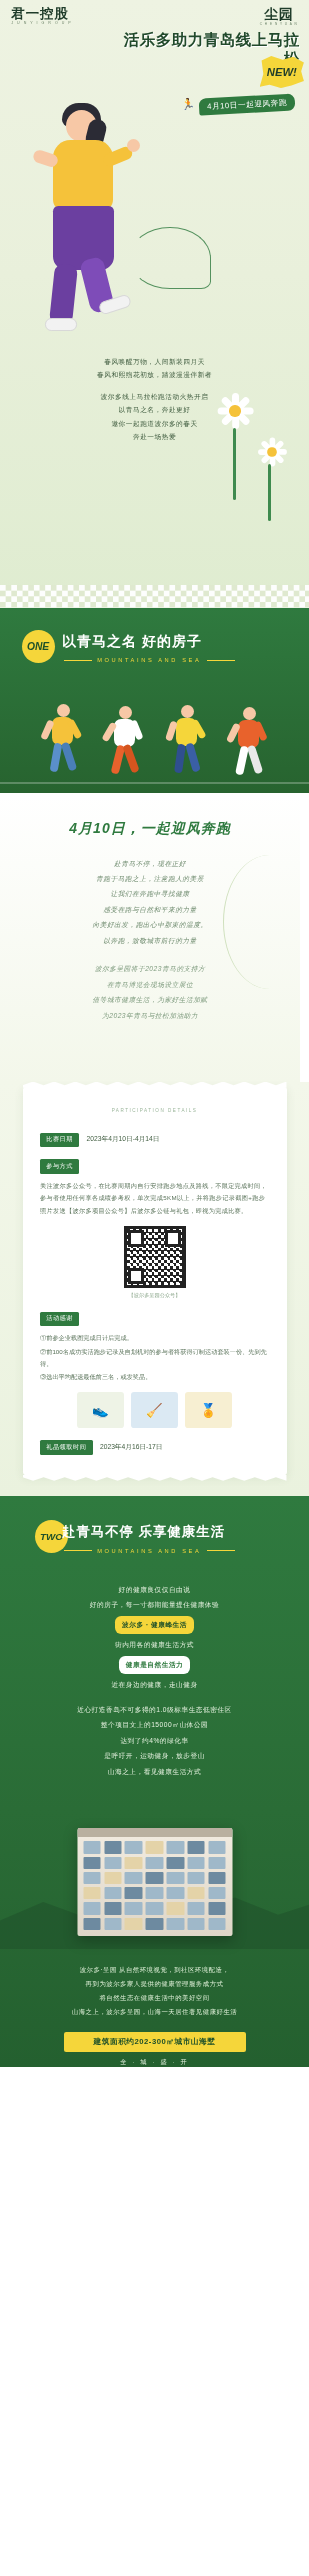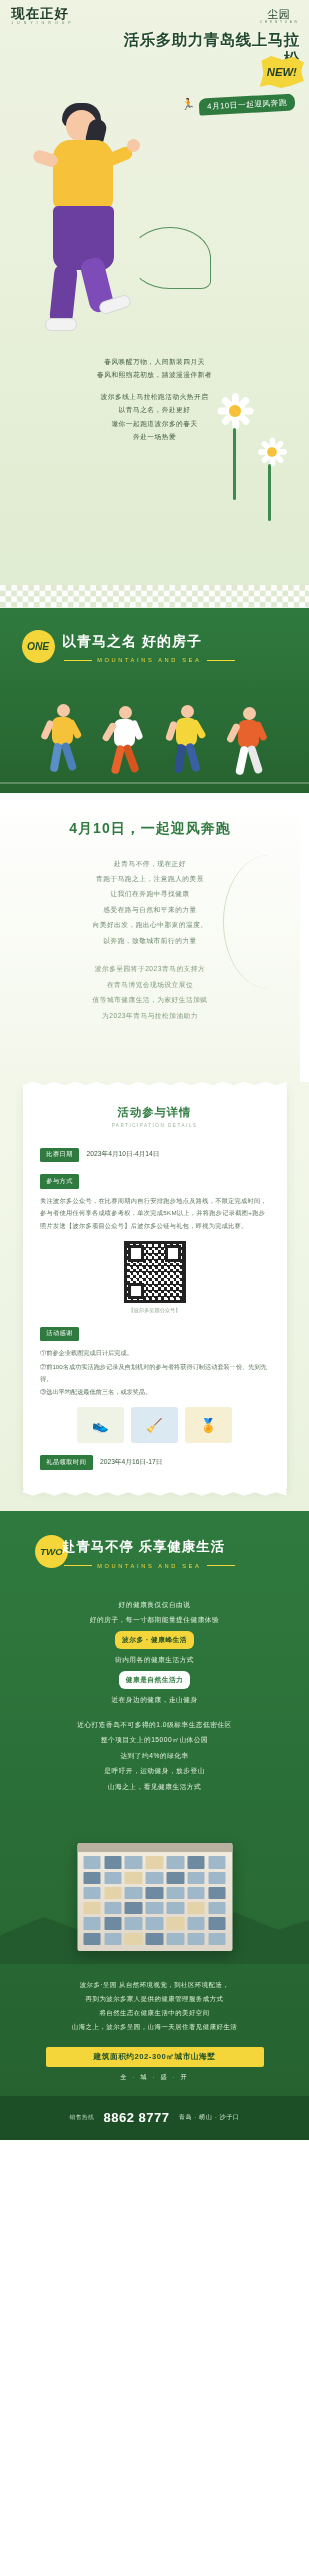--- a/index.html
+++ b/index.html
@@ -32,21 +32,21 @@
   }
   .brand-cn {
     font-size: 13.4px; font-weight: bold; color: #1f3c2a; letter-spacing: 1px;
   }
   .brand-en {
     font-size: 3.6px; color: #6c8368; letter-spacing: 1.5px; margin-top: 1.5px;
   }
   .brand-right {
     display:flex; flex-direction:column; align-items:center; line-height:1.05;
   }
-  .brand-right-cn { font-size: 11px; font-weight:normal; color:#1f3c2a; letter-spacing:0.5px;}
+  .brand-right-cn { font-size: 14px; font-weight:bold; color:#1f3c2a; letter-spacing:0.5px;}
   .brand-right-en { font-size: 3.1px; color:#6c8368; letter-spacing:1px; margin-top:1px;}
 
   .hero-headline {
     position: absolute;
     right: 9.3px;
     top: 30px;
     width: 185px;
     text-align: right;
   }
   .hl-main {
@@ -203,20 +203,21 @@
     position:absolute; left:0; right:0; bottom:9.3px; height:1.5px; background:rgba(255,255,255,.25);
   }
 
   
   .sec-poem {
     position: relative;
     width: 300px;
     height: 289px;
     background: linear-gradient(180deg,#ffffff 0%, #f3f7ea 100%);
     overflow: hidden;
+    font-style: italic;
   }
   .poem-title {
     text-align: center;
     padding-top: 27px;
     font-size: 14px;
     font-weight: bold;
     color: #2f7a3f;
     letter-spacing: 1px;
   }
   .poem-body {
@@ -399,21 +400,21 @@
   .win.alt { background:#6d8aa0; }
   .win.warm { background:#e4d3a8; }
 
   .two-footcopy {
     text-align:center; color:#dff0d8; font-size:6.4px; line-height:2.2;
     padding: 13.4px 29px 5.2px; letter-spacing:0.5px;
   }
 
   .price-band {
     margin: 7.2px auto 0;
-    width: 218px;
+    width: 182px;
     background: #f5d63a;
     color: #1f5129;
     text-align:center;
     font-size: 7.7px;
     font-weight: bold;
     padding: 5.2px 0;
     border-radius: 2.1px;
     letter-spacing: 0.5px;
   }
   .price-sub {
@@ -434,21 +435,21 @@
 </style>
 </head>
 <body>
 
 <div class="page">
 
   <div class="hero">
 
     <div class="hero-top-bar">
       <div class="brand">
-        <div class="brand-cn">现在正好</div>
+        <div class="brand-cn">君一控股</div>
         <div class="brand-en">J U N Y I  G R O U P</div>
       </div>
       <div class="brand-right">
         <div class="brand-right-cn">尘园</div>
         <div class="brand-right-en">C H E N  Y U A N</div>
       </div>
     </div>
 
     <div class="hero-headline">
       <div class="hl-main">活乐多助力青岛线上马拉松</div>
@@ -577,21 +578,20 @@
         <p>值等城市健康生活，为家好生活加赋</p>
         <p>为2023年青马与拉松加油助力</p>
       </div>
     </div>
     <div class="poem-deco-leaf"></div>
   </div>
 
   <div class="sec-detail">
     <div class="card">
       <div class="card-head">
-        <div class="card-title">活动参与详情</div>
         <div class="card-title-en">PARTICIPATION DETAILS</div>
         <div class="card-div"></div>
       </div>
 
       <div class="field-row">
         <span class="field-label">比赛日期</span>
         <span class="field-value-inline">2023年4月10日-4月14日</span>
       </div>
 
       <div class="field-row">
@@ -709,21 +709,16 @@
     <div class="two-footcopy">
       <p>波尔多·呈园 从自然环境视觉，到社区环境配造，</p>
       <p>再到为波尔多家人提供的健康管理服务成方式</p>
       <p>将自然生态在健康生活中的美好空间</p>
       <p>山海之上，波尔多呈园，山海一天居住著见健康好生活</p>
     </div>
 
     <div class="price-band">建筑面积约202-300㎡城市山海墅</div>
     <div class="price-sub">全 · 城 · 盛 · 开</div>
 
-    <div class="footer-bar">
-      <span class="tel-left">销售热线</span>
-      <span class="tel">8862 8777</span>
-      <span class="addr">青岛 · 崂山 · 沙子口</span>
-    </div>
   </div>
 
 </div>
 
 
 </body></html>

